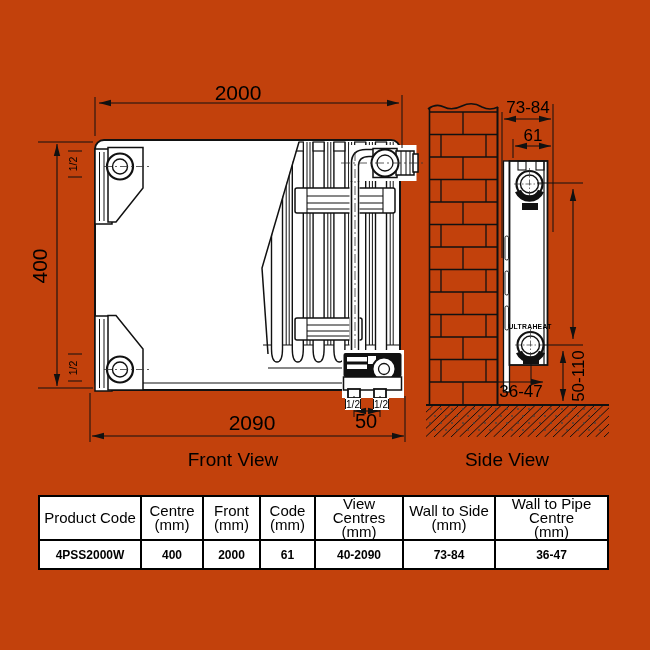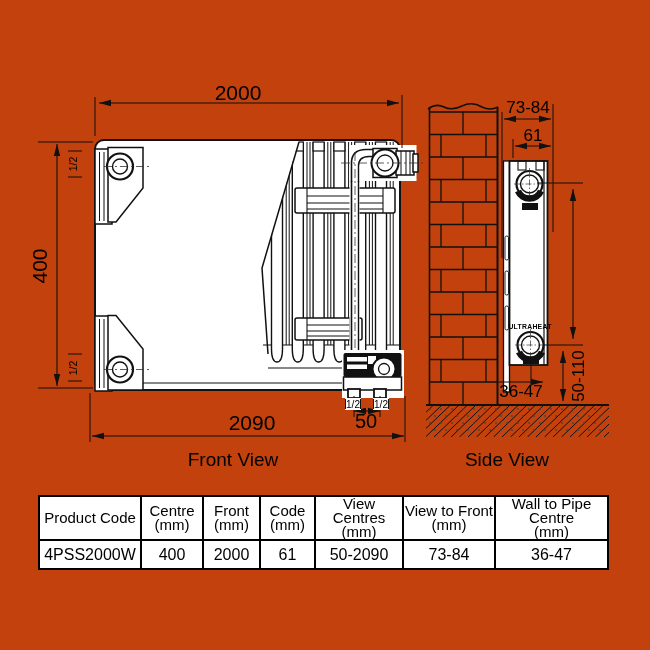--- a/index.html
+++ b/index.html
@@ -4,21 +4,21 @@
 <style>
   html,body{margin:0;padding:0;background:#fff;}
   #stage{position:relative;width:650px;height:650px;background:#c2410c;overflow:hidden;
          font-family:"Liberation Sans",sans-serif;}
   svg text{font-family:"Liberation Sans",sans-serif;fill:#000;}
   #spec-table{position:absolute;left:38px;top:495px;border-collapse:collapse;
               table-layout:fixed;width:569px;}
   #spec-table td{border:2px solid #000;text-align:center;vertical-align:middle;
                  padding:0;color:#000;background:#fff;}
   #spec-table .hrow td{height:36px;font-size:15px;line-height:14px;}
-  #spec-table .drow td{height:27px;font-size:16px;}
+  #spec-table .drow td{height:27px;font-size:12px;font-weight:bold;}
   .h-unit:empty{display:none;}
 </style>
 </head>
 <body>
 
 <div id="stage">
 <svg id="diagram" width="650" height="490" viewBox="0 0 650 490">
   <defs>
     <clipPath id="finclip">
           <path d="M299,140 L262,268 L268,372 L402,372 L402,140 Z"></path>
@@ -397,32 +397,32 @@
           </td>
     <td>
             <div class="h-label">Code</div>
             <div class="h-unit">(mm)</div>
           </td>
     <td>
             <div class="h-label">View Centres</div>
             <div class="h-unit">(mm)</div>
           </td>
     <td>
-            <div class="h-label">View to Front</div>
+            <div class="h-label">Wall to Side</div>
             <div class="h-unit">(mm)</div>
           </td>
     <td>
             <div class="h-label">Wall to Pipe Centre</div>
             <div class="h-unit">(mm)</div>
           </td>
   </tr>
   <tr class="drow">
     <td>4PSS2000W</td>
     <td>400</td>
     <td>2000</td>
     <td>61</td>
-    <td>50-2090</td>
+    <td>40-2090</td>
     <td>73-84</td>
     <td>36-47</td>
   </tr>
   </tbody>
 </table>
 </div>
 
 </body></html>

